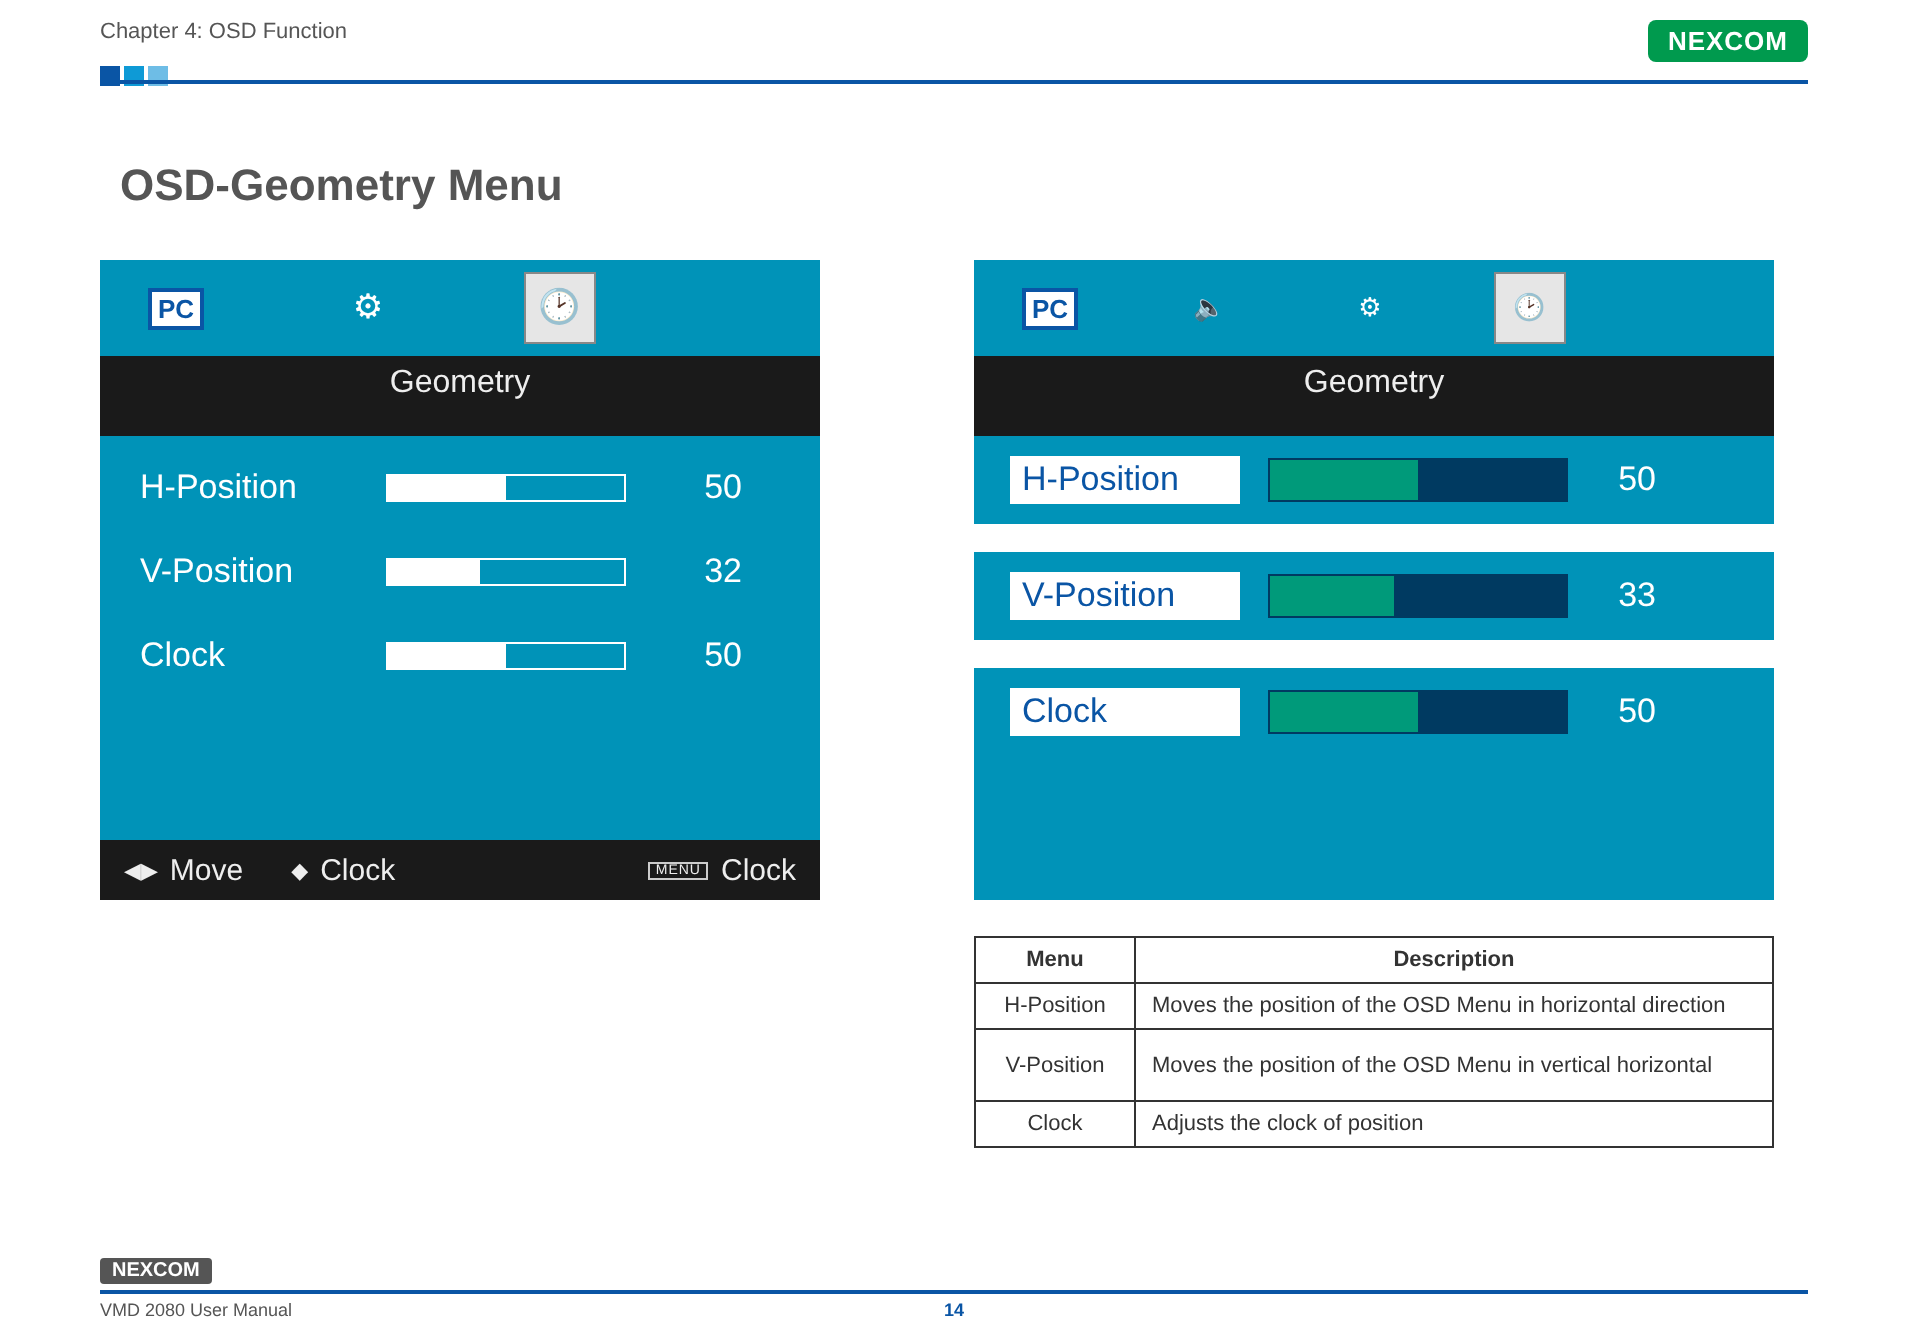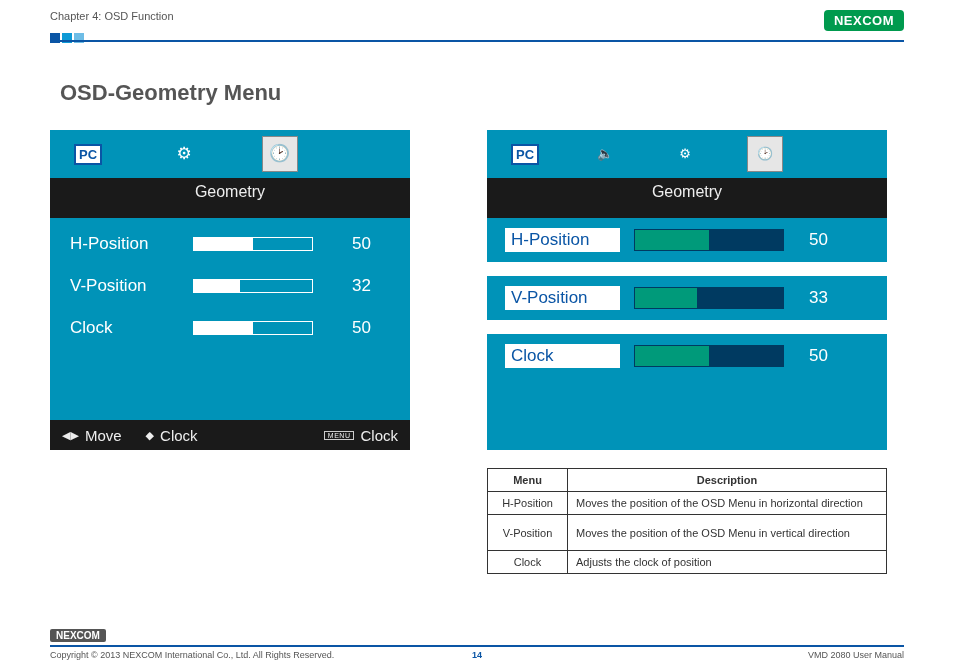--- a/index.html
+++ b/index.html
@@ -269,29 +269,28 @@
           <th>Description</th>
         </tr>
       </thead>
       <tbody>
         <tr>
           <td class="menu-cell">H-Position</td>
           <td>Moves the position of the OSD Menu in horizontal direction</td>
         </tr>
         <tr class="tall">
           <td class="menu-cell">V-Position</td>
-          <td>Moves the position of the OSD Menu in vertical direction</td>
+          <td>Moves the position of the OSD Menu in vertical horizontal</td>
         </tr>
         <tr>
           <td class="menu-cell">Clock</td>
           <td>Adjusts the clock of position</td>
         </tr>
       </tbody>
     </table>
   </div>
 </div>
 
 <div class="footer-logo">NEXCOM</div>
 <div class="page-footer">
-  <div>Copyright © 2013 NEXCOM International Co., Ltd. All Rights Reserved.</div>
   <div class="pnum">14</div>
   <div>VMD 2080 User Manual</div>
 </div>
 
 </body></html>

